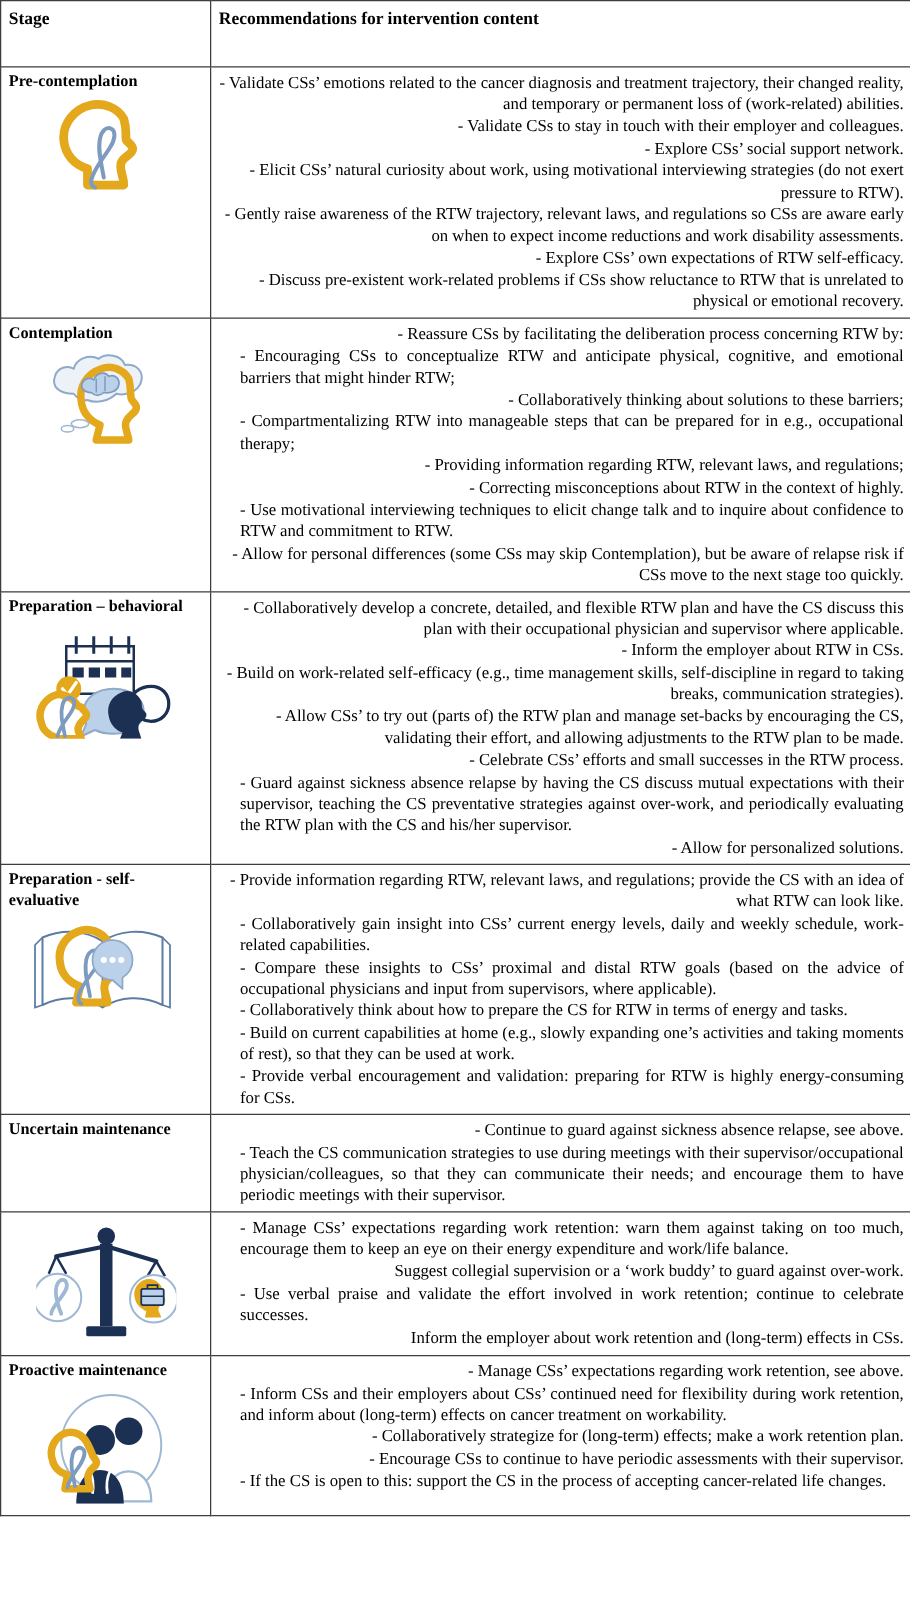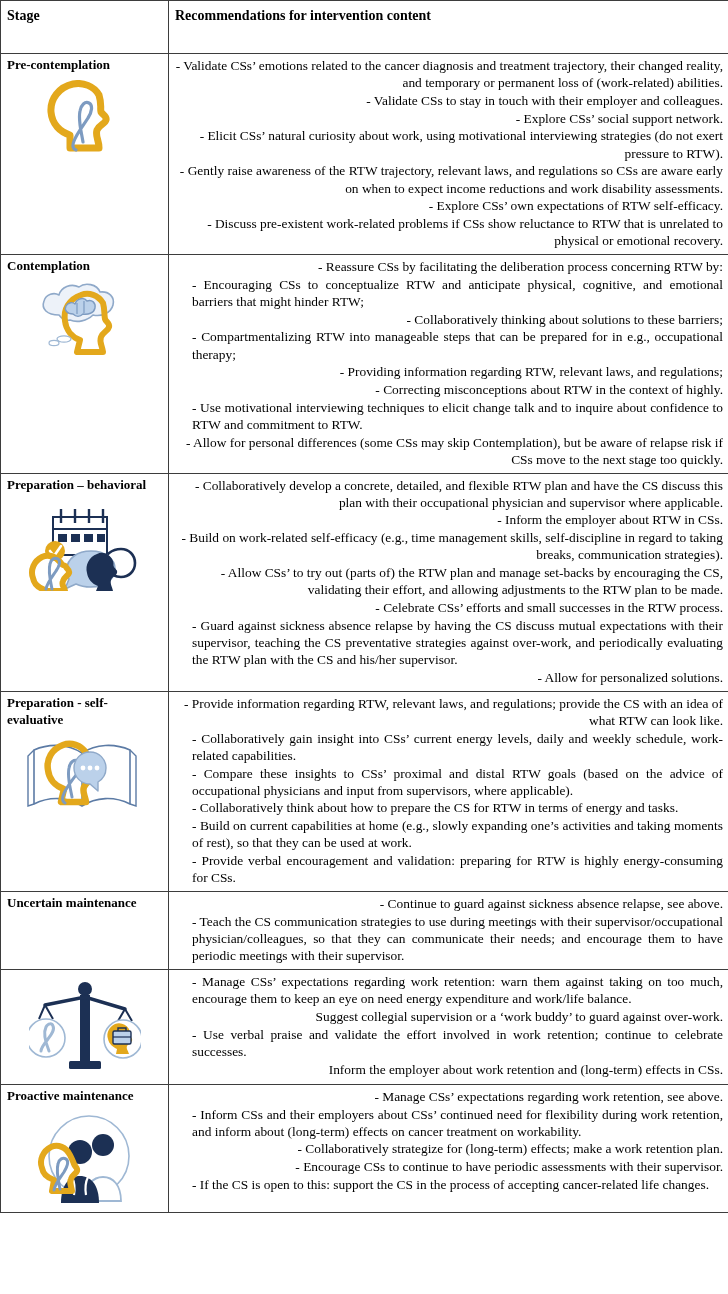--- a/index.html
+++ b/index.html
@@ -254,21 +254,21 @@
               <circle cx="94" cy="60" r="19" fill="#ffffff" stroke="#9FB8D4" stroke-width="1.6"></circle>
               <path d="M100 50 C97 45 91 43 86 45 C80 48 77 54 79 60 C80 65 84 68 88 70 L87 75 L100 75 C99 71 97 70 98 67 C99 65 102 64 103 62 C104 59 101 58 101 56 C100 54 101 53 100 50 Z" fill="#E3A81C"></path>
               <rect x="84" y="52" width="18" height="13" rx="1.5" fill="#BBD1EA" stroke="#1C3054" stroke-width="1.4"></rect>
               <path d="M89 52 L89 49 L97 49 L97 52" fill="none" stroke="#1C3054" stroke-width="1.4"></path>
               <path d="M84 58 L102 58" stroke="#1C3054" stroke-width="1.2"></path>
             </svg>
           </span>
         </td>
         <td>
           <ul class="rec-list">
-            <li class="just">- Manage CSs’ expectations regarding work retention: warn them against taking on too much, encourage them to keep an eye on need energy expenditure and work/life balance.</li>
+            <li class="just">- Manage CSs’ expectations regarding work retention: warn them against taking on too much, encourage them to keep an eye on their energy expenditure and work/life balance.</li>
             <li class="left">Suggest collegial supervision or a ‘work buddy’ to guard against over-work.</li>
             <li class="just">- Use verbal praise and validate the effort involved in work retention; continue to celebrate successes.</li>
             <li class="left">Inform the employer about work retention and (long-term) effects in CSs.</li>
           </ul>
         </td>
       </tr>
 
       <tr>
         <td class="stage-cell">
           <span class="stage-label">Proactive maintenance</span>

